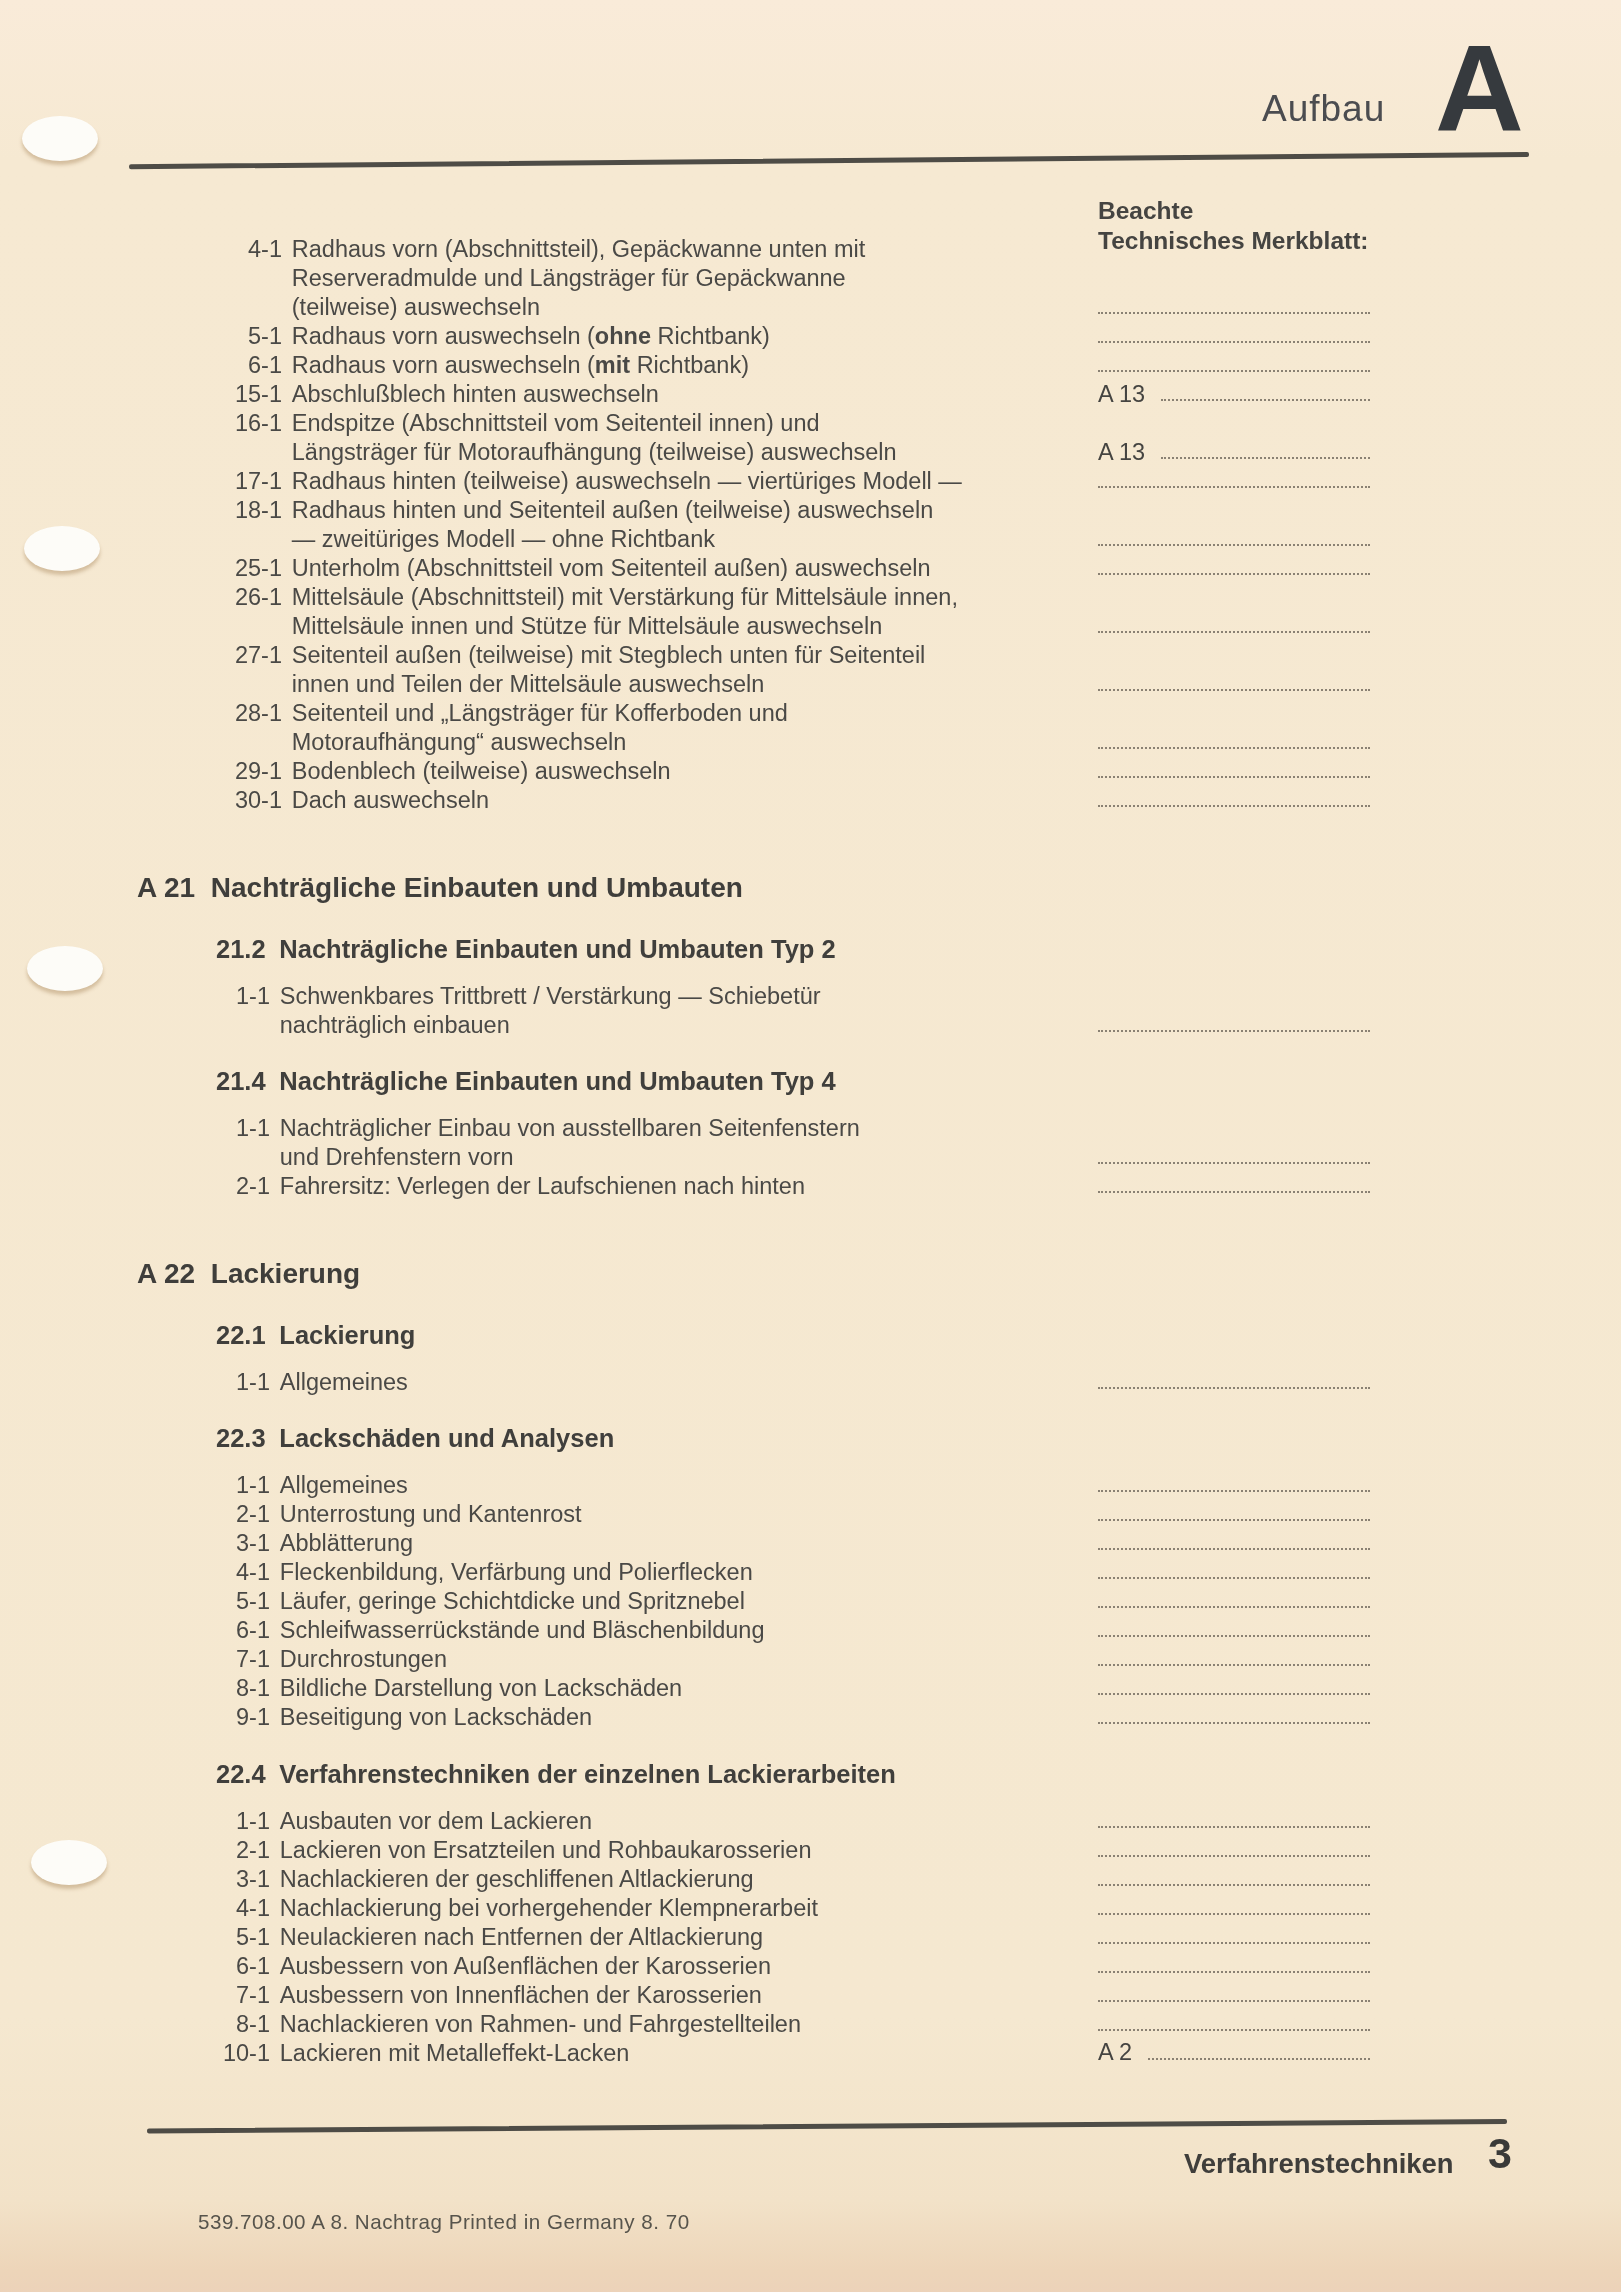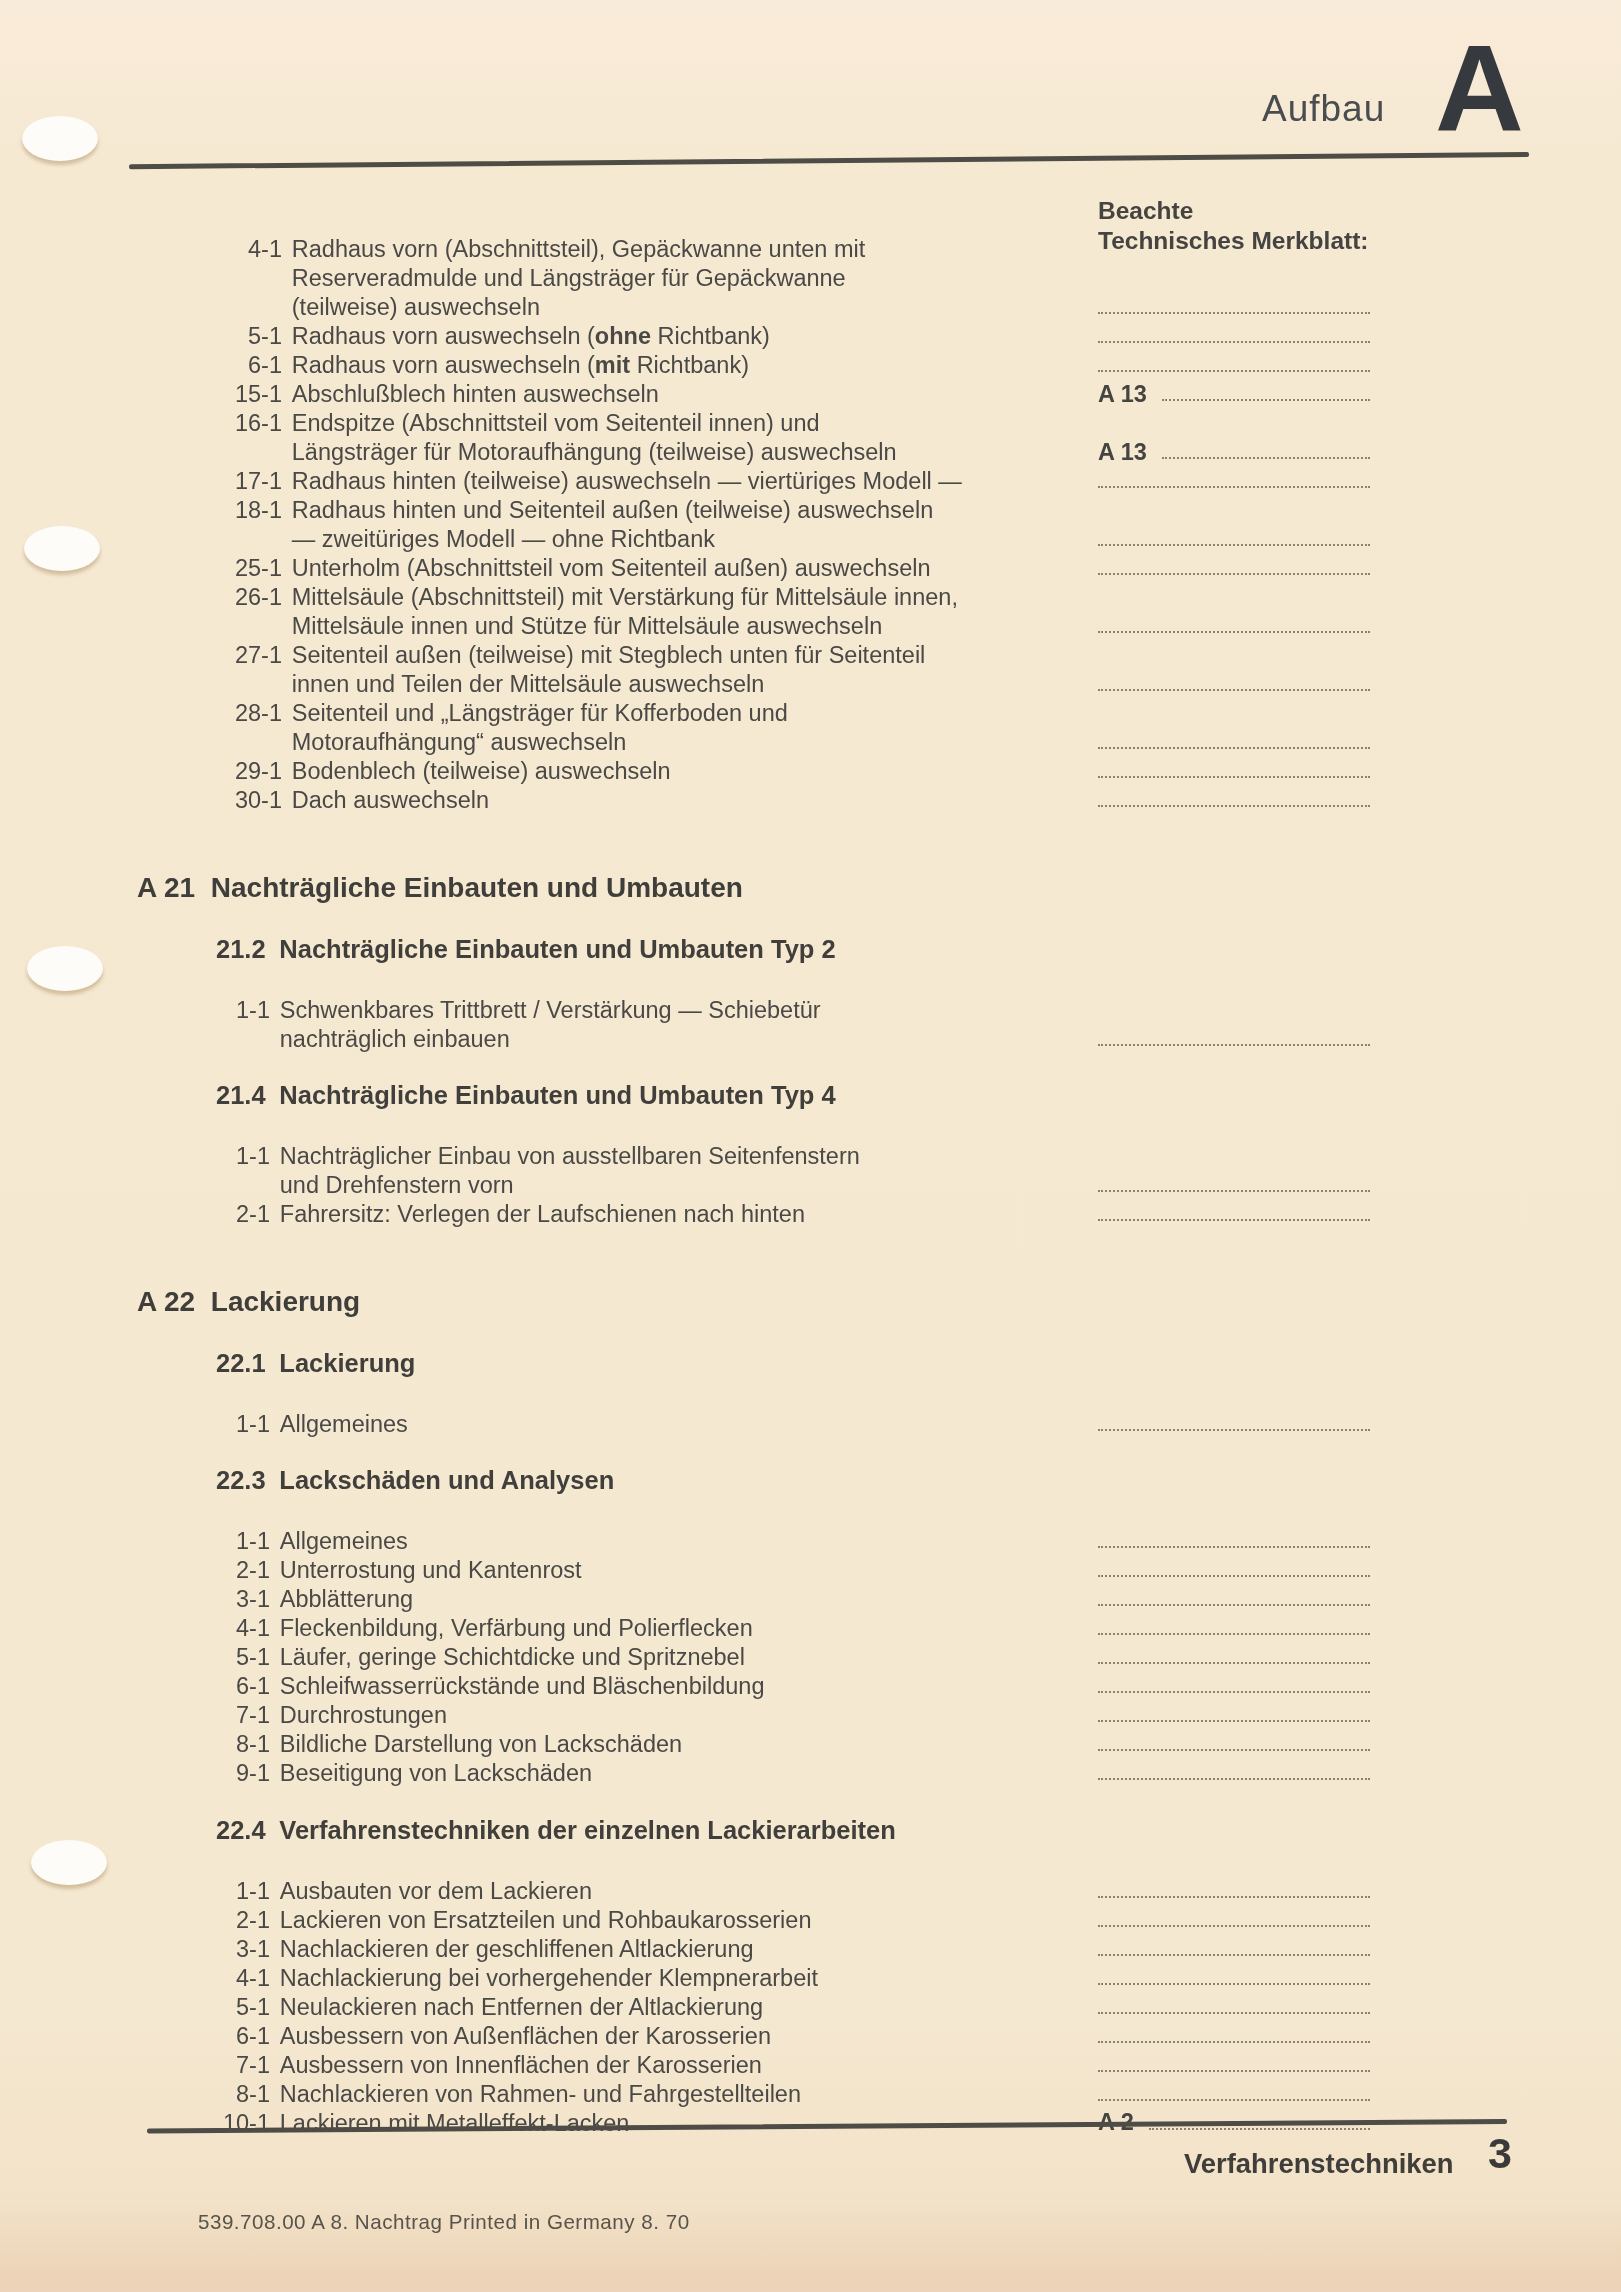--- a/index.html
+++ b/index.html
@@ -10,29 +10,29 @@
   }
   
   .aufbau-label { position:absolute; left:1262px; top:88px; font-size:37px; color:#4b4c50; letter-spacing:1px; }
   .big-letter { position:absolute; left:1435px; top:27.4px; font-size:123px; line-height:1; font-weight:bold; color:#363a3e; letter-spacing:-2px; }
   .top-rule { position:absolute; left:129px; top:152px; width:1400px; height:4.9px; background:#4e4c46; transform:rotate(-0.5deg); transform-origin:right center; border-radius:2px; }
   .bottom-rule { position:absolute; left:147px; top:2119px; width:1360px; height:4.9px; background:#4e4c46; transform:rotate(-0.4deg); transform-origin:right center; border-radius:2px; }
   
   .merkblatt-header { position:absolute; left:1098px; top:196px; font-size:24.5px; font-weight:bold; line-height:30px; color:#454441; }
   
   .toc { position:absolute; left:0; top:235px; width:1567px; }
-  .block.items { margin-top:30px; }
+  .block.items { margin-top:16px; }
   .toc > .block:first-child { margin-top:0; }
   .row { position:relative; display:flex; padding-left:137px; }
   .row, .line { line-height:29px; font-size:23.5px; white-space:nowrap; }
   .items-main .num { width:145px; flex:none; text-align:right; }
   .items-sub  .num { width:133px; flex:none; text-align:right; }
   .lines { margin-left:9.8px; flex:none; }
   .ref { position:absolute; left:1098px; bottom:4.9px; width:272px; display:flex; align-items:flex-end; }
-  .ref-label { font-size:23.5px; font-weight:bold; color:#454441; line-height:19.6px; margin-right:15.7px; flex:none; }
+  .ref-label { font-size:23.5px; font-weight:normal; color:#454441; line-height:19.6px; margin-right:15.7px; flex:none; }
   .dots { flex:1; height:0; border-bottom:2.9px dotted #8a8173; margin-bottom:2.9px; }
   .sec-h { padding-left:137px; margin-top:53px; line-height:39px; font-size:28px; font-weight:bold; color:#3f3e3b; white-space:nowrap; }
   .sec-h .code { margin-right:15.7px; }
   .sub-h { padding-left:216px; margin-top:25.5px; line-height:33px; font-size:25.5px; font-weight:bold; color:#403f3c; white-space:nowrap; }
   .sub-h .code { margin-right:13.7px; }
   
   .footer-label { position:absolute; left:1184px; top:2148px; font-size:27.4px; font-weight:bold; color:#3f3e3b; }
   .page-num { position:absolute; left:1488px; top:2129px; font-size:43px; font-weight:bold; color:#3a3a38; }
   .imprint { position:absolute; left:198px; top:2210px; font-size:20.6px; color:#57544c; letter-spacing:0.5px; }
   

